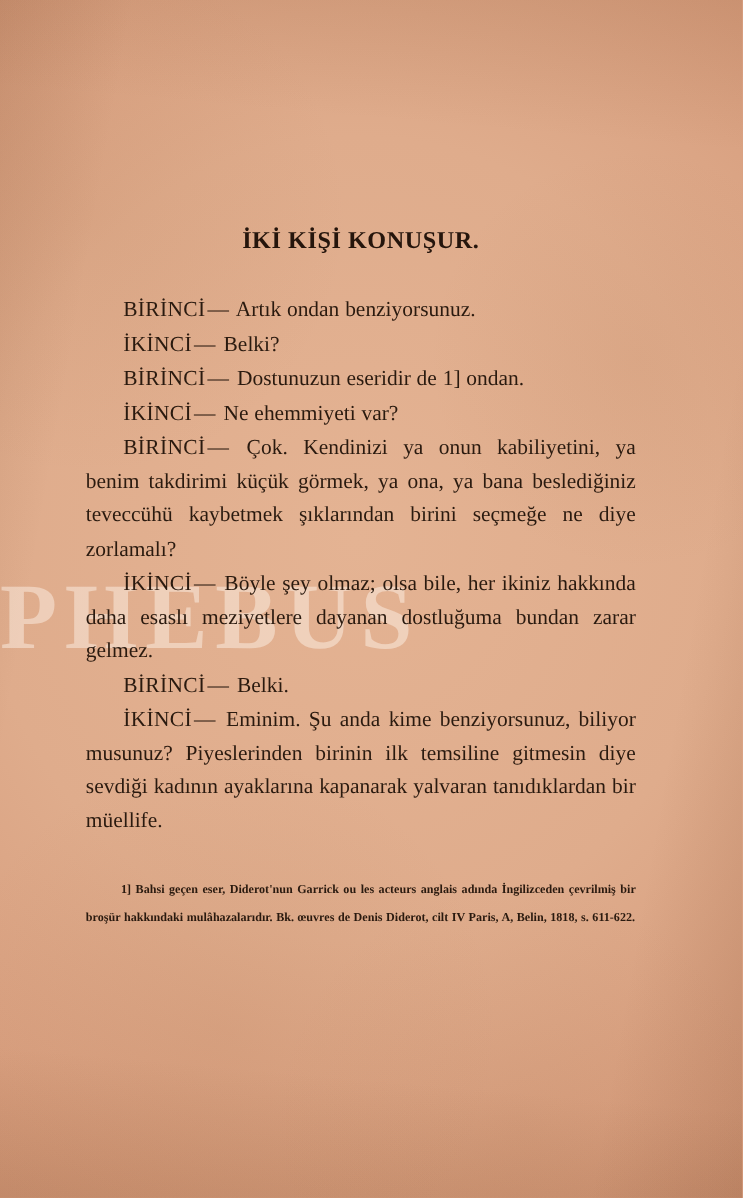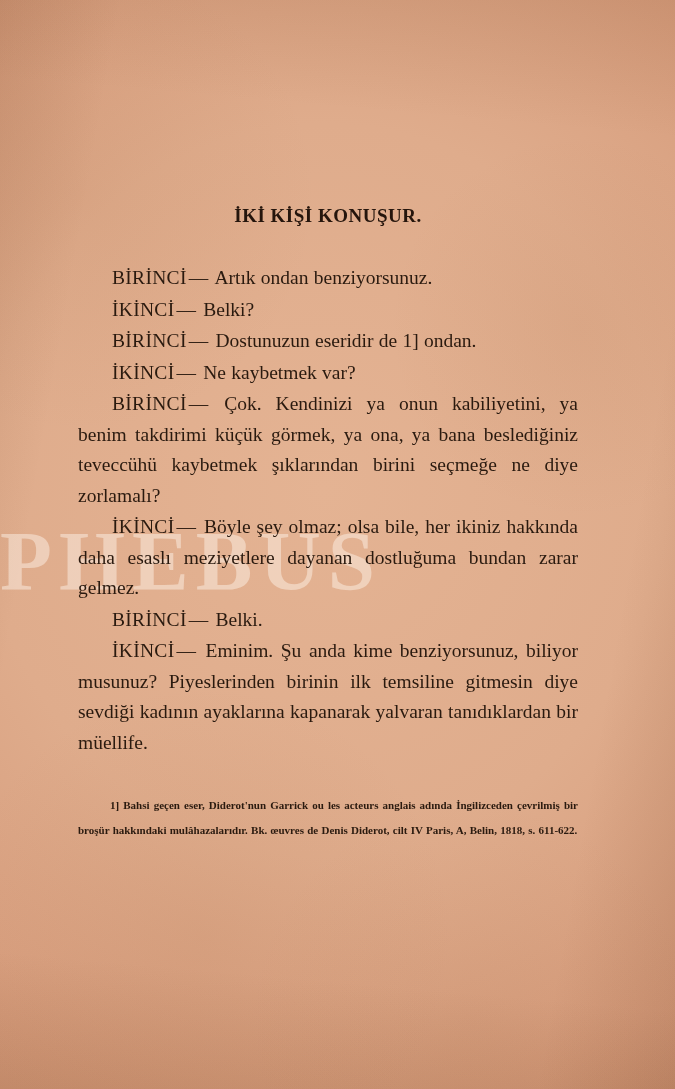--- a/index.html
+++ b/index.html
@@ -50,21 +50,21 @@
     top: 0;
     width: 500px;
     height: 100%;
     z-index: 3;
   }
 
   .chapter-title {
     margin: 0;
     padding-top: 205px;
     text-align: center;
-    font-size: 19px;
+    font-size: 22px;
     font-weight: bold;
     letter-spacing: 0.5px;
     color: #25150c;
     font-family: "Liberation Serif", serif;
   }
 
   .body-block {
     margin-top: 36px;
   }
 
@@ -141,21 +141,21 @@
 
       <p class="para">
         <span class="speaker">İKİNCİ</span><span class="dash">—</span> <span>Belki?</span>
       </p>
 
       <p class="para">
         <span class="speaker">BİRİNCİ</span><span class="dash">—</span> <span>Dostunuzun eseridir de 1] ondan.</span>
       </p>
 
       <p class="para">
-        <span class="speaker">İKİNCİ</span><span class="dash">—</span> <span>Ne kaybetmek var?</span>
+        <span class="speaker">İKİNCİ</span><span class="dash">—</span> <span>Ne ehemmiyeti var?</span>
       </p>
 
       <p class="para">
         <span class="speaker">BİRİNCİ</span><span class="dash">—</span> <span>Çok. Kendinizi ya onun kabiliyetini, ya benim takdirimi küçük görmek, ya ona, ya bana beslediğiniz teveccühü kaybetmek şıklarından birini seçmeğe ne diye zorlamalı?</span>
       </p>
 
       <p class="para">
         <span class="speaker">İKİNCİ</span><span class="dash">—</span> <span>Böyle şey olmaz; olsa bile, her ikiniz hakkında daha esaslı meziyetlere dayanan dostluğuma bundan zarar gelmez.</span>
       </p>
 

